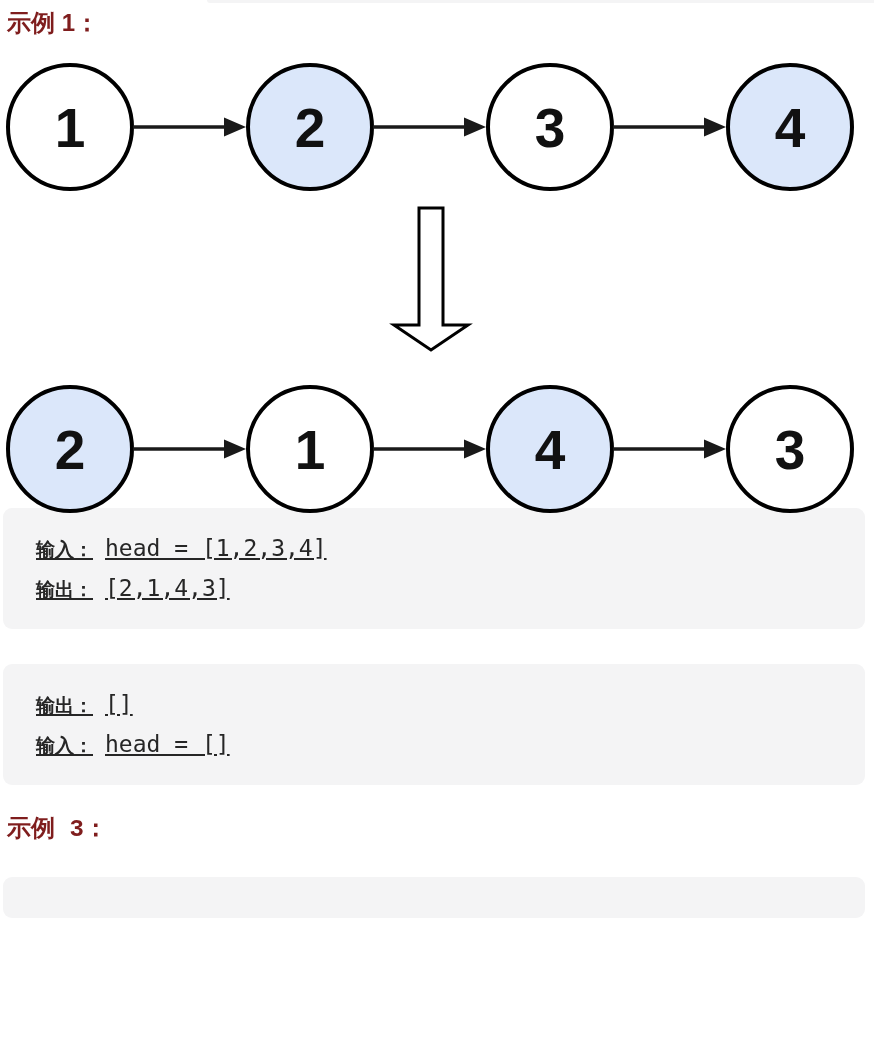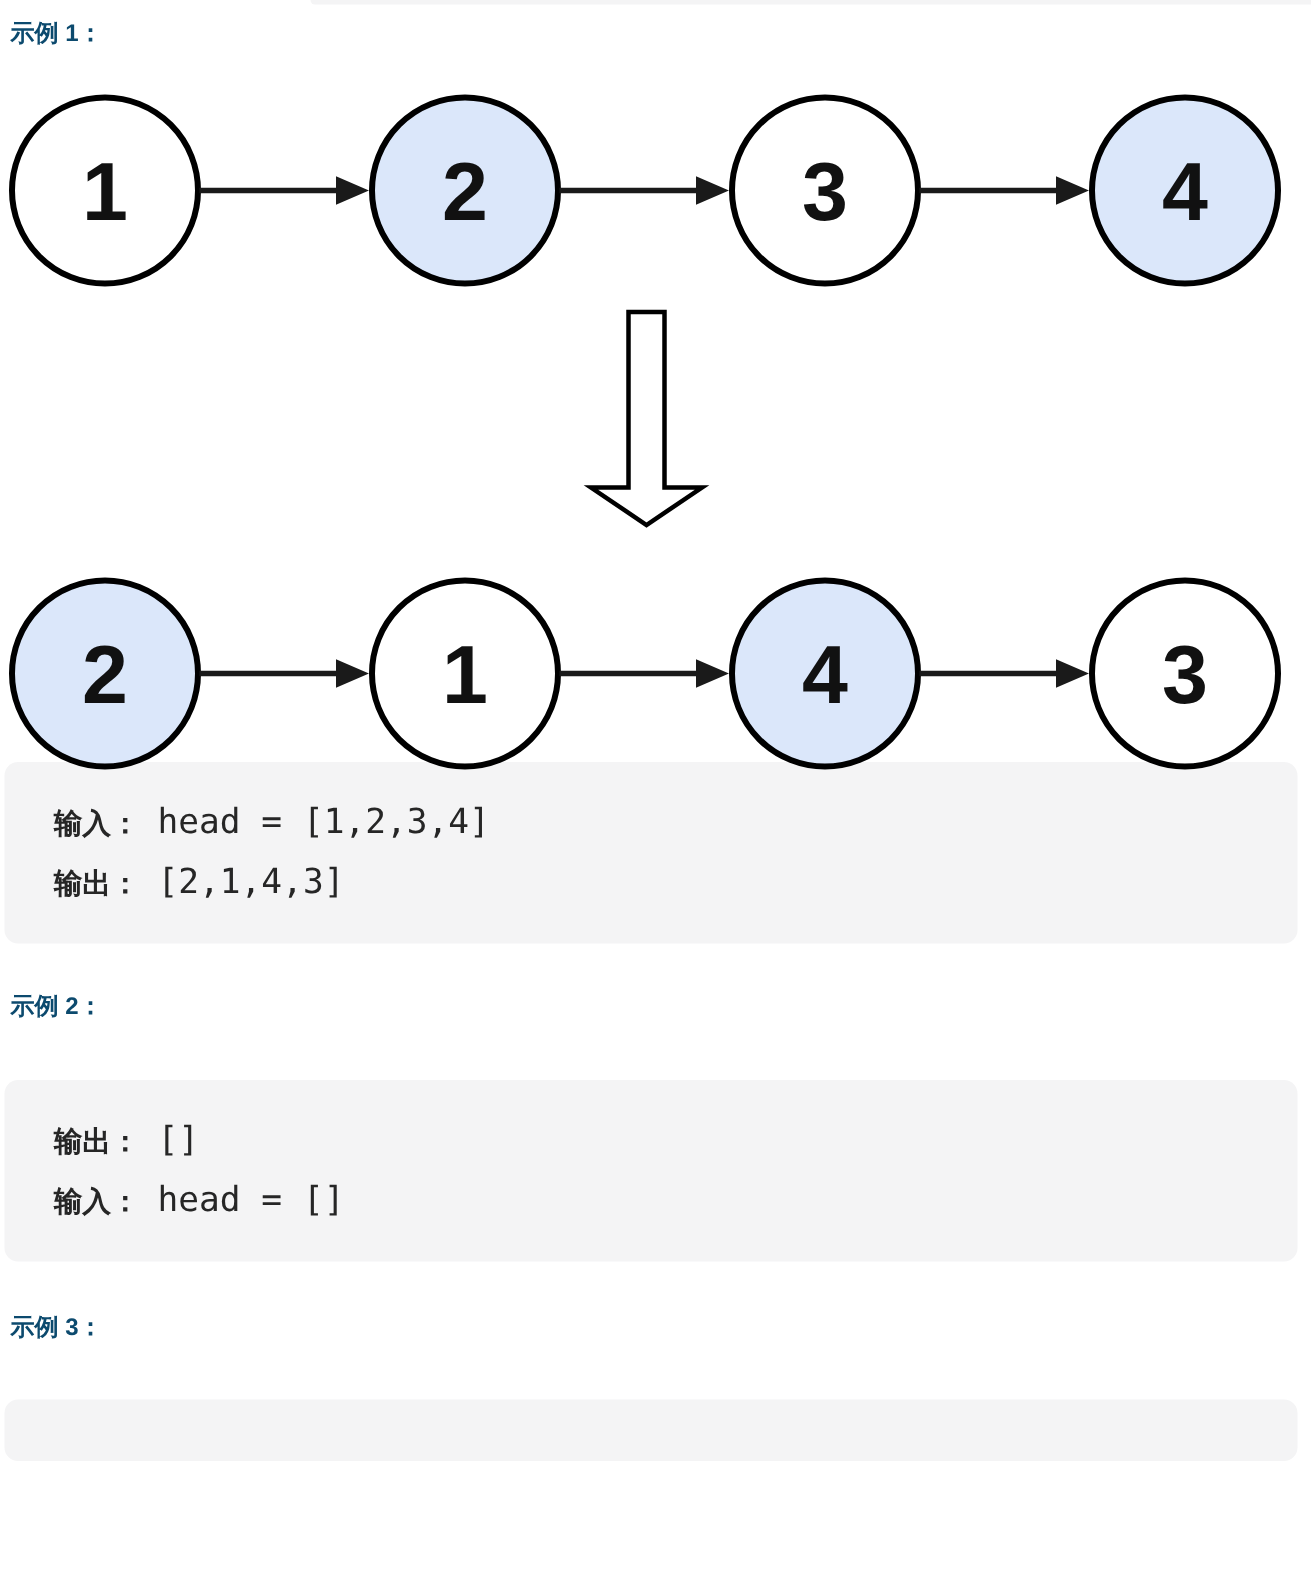--- a/index.html
+++ b/index.html
@@ -13,27 +13,27 @@
     background:#ffffff;
   }
   .top-strip{
     position:absolute;
     top:0;left:207px;right:0;height:3px;
     background:#f4f4f5;
     border-bottom-left-radius:3px;
   }
   .ex-heading{
     margin:0 0 0 7px;
-    font-size:16px;
+    font-size:24px;
     line-height:26px;
     font-weight:700;
-    color:#0c4a6e;
+    color:#7f1d1d;
   }
   .heading-2{margin-top:30px;}
-  .heading-3{margin-top:32px;}
+  .heading-3{margin-top:32px;font-family:Liberation Mono, monospace;}
   .diagram{
     display:block;
     margin-top:24px;
     position:relative;
     z-index:1;
   }
   .code-block{
     position:relative;
     z-index:0;
     margin:0 9px 0 3px;
@@ -43,20 +43,21 @@
   }
   .block-1{margin-top:-8px;}
   .block-2{margin-top:35px;}
   .block-3{margin-top:34px;}
   .io-line{
     font-family:"DejaVu Sans Mono","Liberation Mono",monospace;
     font-size:23px;
     line-height:38px;
     color:#262626;
     white-space:pre;
+    text-decoration:underline;
   }
   .io-label{
     font-family:"Liberation Sans",sans-serif;
     font-weight:700;
     font-size:19px;
     margin-right:12px;
     color:#262626;
   }
 </style>
 </head>
@@ -98,21 +99,20 @@
       <circle cx="790" cy="389" r="62" fill="#ffffff" stroke="#000000" stroke-width="4"></circle>
       <text x="790" y="389" dy="0.36em" text-anchor="middle" fill="#111111" font-size="55" font-weight="bold" font-family="&quot;Liberation Sans&quot;, sans-serif">3</text>
       <polygon points="419,148 443,148 443,265 468,265 431,290 394,265 419,265" fill="#ffffff" stroke="#000000" stroke-width="3" stroke-linejoin="miter"></polygon>
     </svg>
 
   <div class="code-block block-1">
     <div class="io-line"><span class="io-label">输入：</span><span class="io-code">head = [1,2,3,4]</span></div>
     <div class="io-line"><span class="io-label">输出：</span><span class="io-code">[2,1,4,3]</span></div>
   </div>
 
-  <h3 class="ex-heading heading-2">示例 2：</h3>
 
   <div class="code-block block-2">
     <div class="io-line"><span class="io-label">输出：</span><span class="io-code">[]</span></div>
     <div class="io-line"><span class="io-label">输入：</span><span class="io-code">head = []</span></div>
   </div>
 
   <h3 class="ex-heading heading-3">示例 3：</h3>
 
   <div class="code-block block-3">
   </div>

